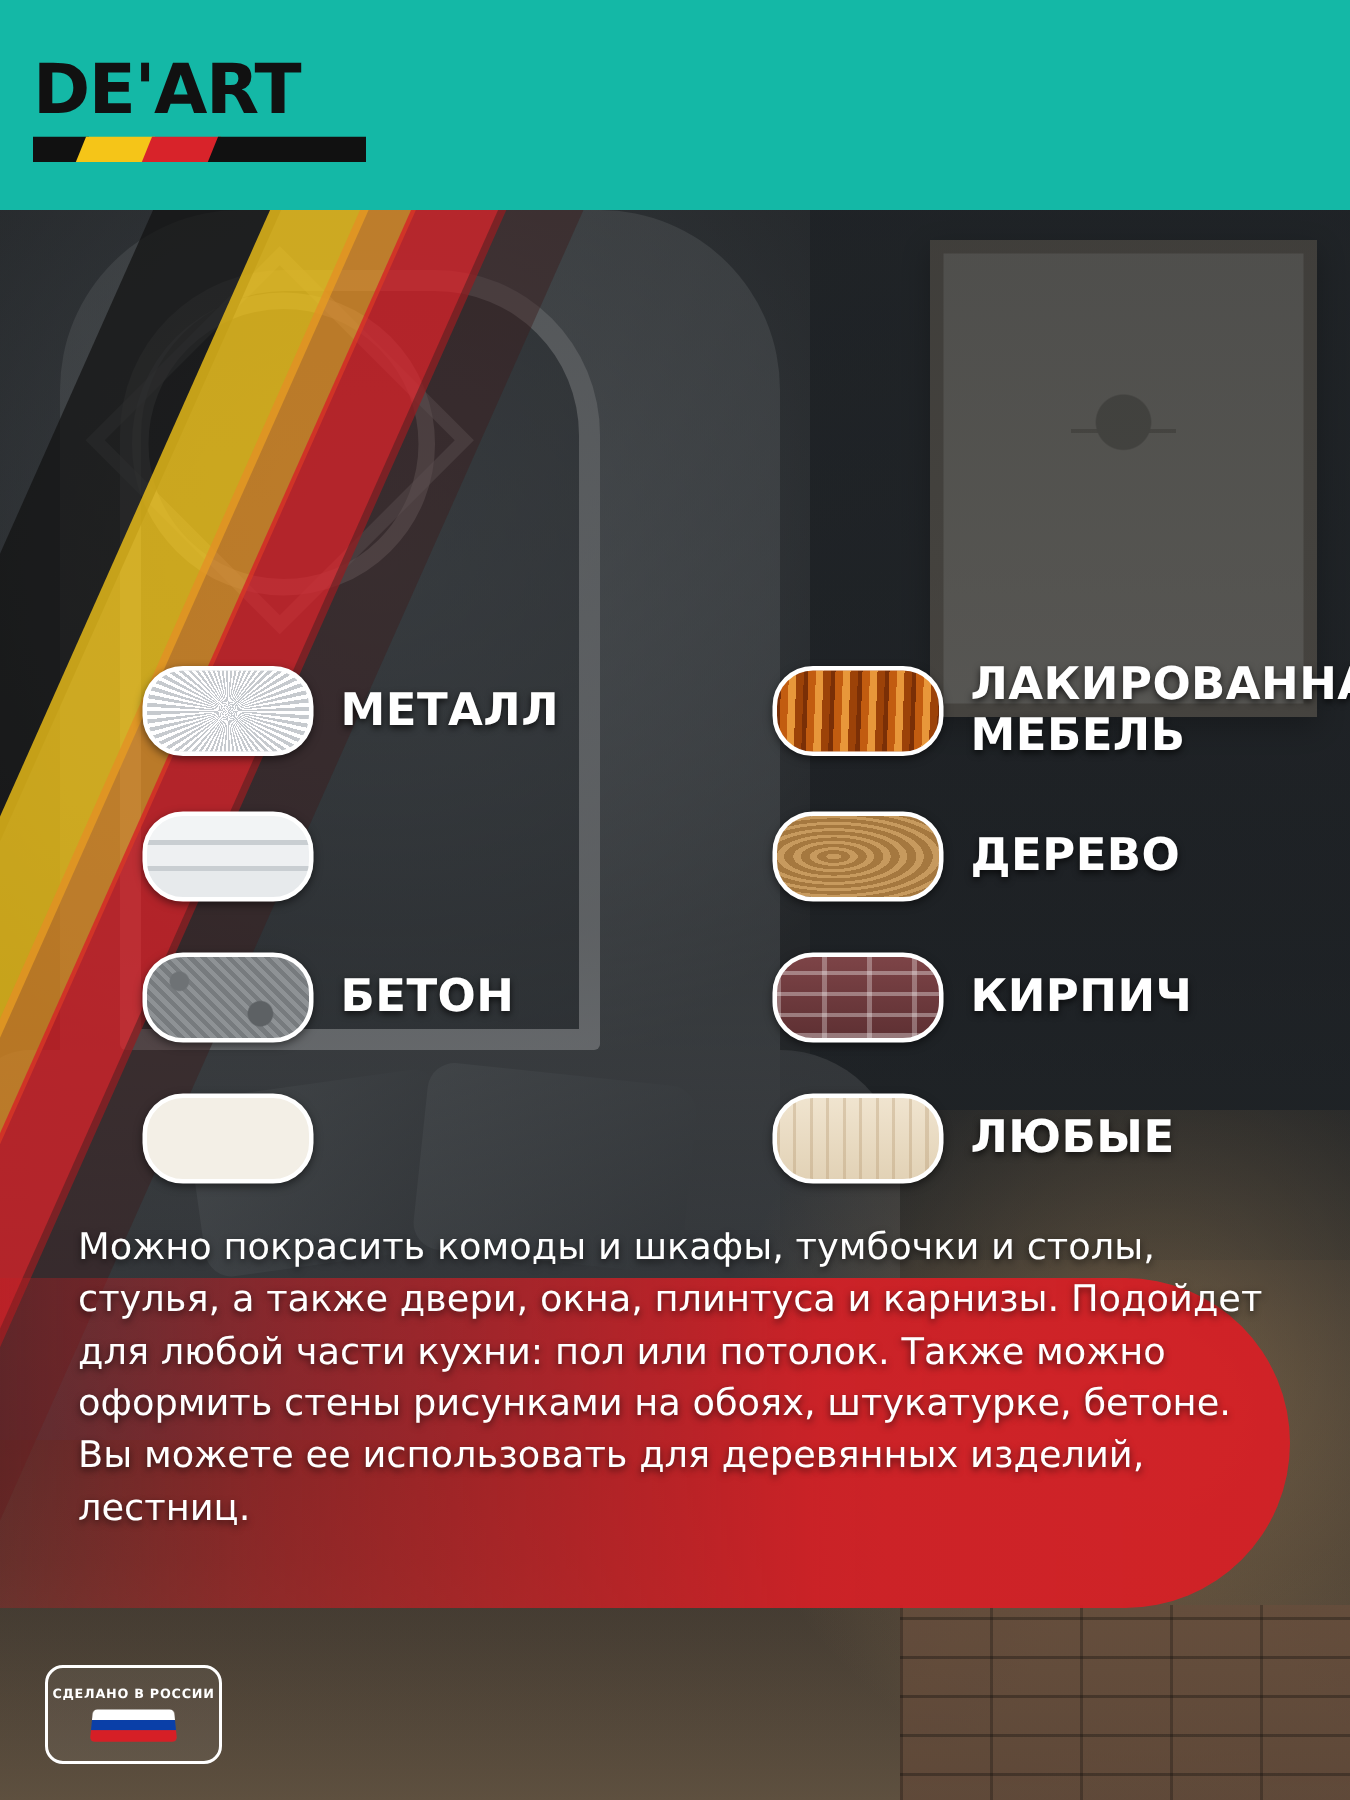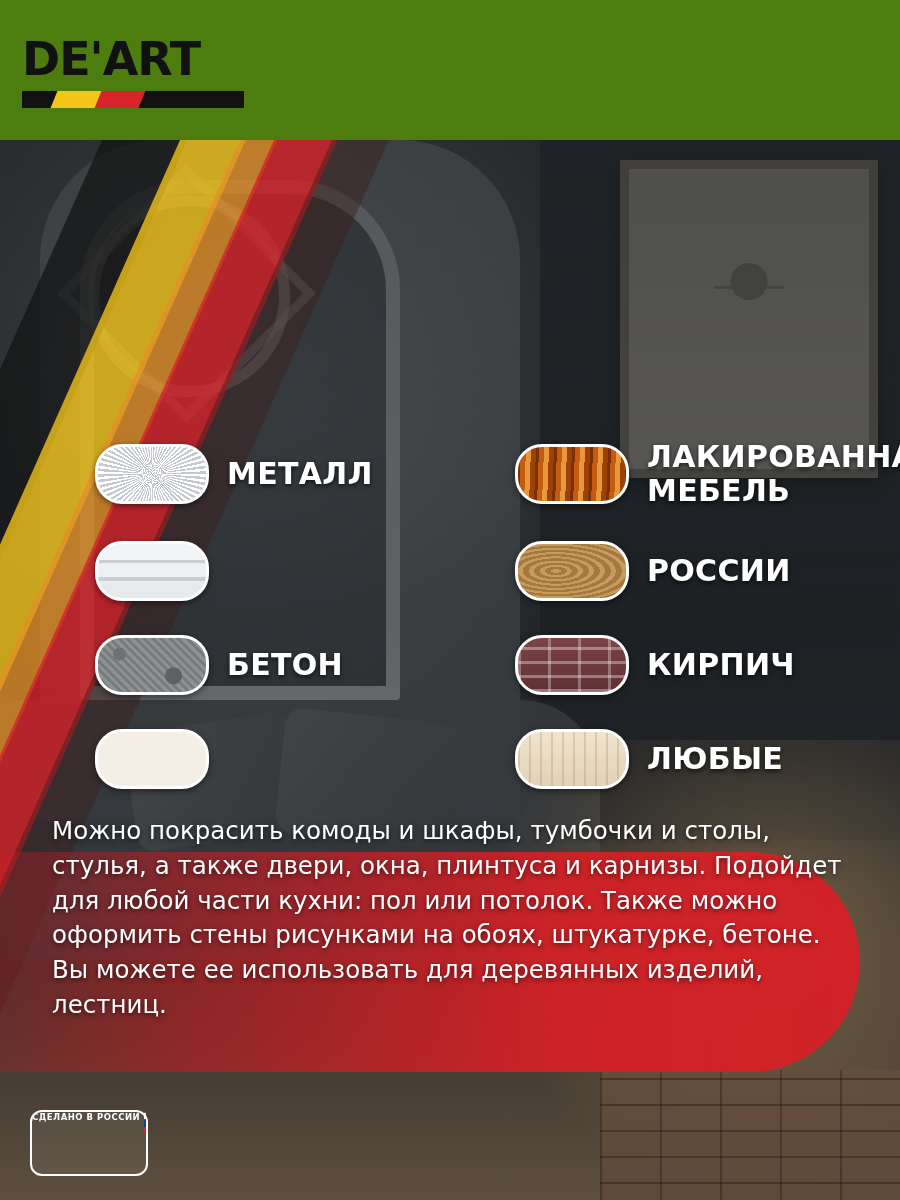--- a/index.html
+++ b/index.html
@@ -17,21 +17,21 @@
     overflow: hidden;
     background: #2b2e31;
   }
 
   
   .header {
     position: absolute;
     left: 0; top: 0;
     width: 900px;
     height: 140px;
-    background: #4d7c0f;
+    background: #14b8a6;
     display: flex;
     align-items: center;
     box-sizing: border-box;
     padding: 0 22px;
     z-index: 30;
   }
   .logo-block {
     width: 240px;
     flex: 0 0 240px;
     display: flex;
@@ -321,22 +321,22 @@
   
   .badge {
     position: absolute;
     left: 30px; top: 1110px;
     width: 114px; height: 62px;
     border: 2px solid #ffffff;
     border-radius: 12px;
     background: rgba(255,255,255,0.06);
     z-index: 25;
     display: flex;
-    flex-direction: row;
-    align-items: flex-start;
+    flex-direction: column;
+    align-items: center;
     justify-content: center;
     gap: 4px;
   }
   .badge-text {
     font-family: "DejaVu Sans", sans-serif;
     font-size: 8.5px;
     font-weight: bold;
     color: #ffffff;
     letter-spacing: .5px;
     white-space: nowrap;
@@ -400,21 +400,21 @@
       <span class="swatch sw-lacquer"></span>
       <span class="surface-label">ЛАКИРОВАННАЯ МЕБЕЛЬ</span>
     </div>
 
     <div class="surface">
       <span class="swatch sw-plastic"></span>
     </div>
 
     <div class="surface">
       <span class="swatch sw-wood"></span>
-      <span class="surface-label">РОССИИ</span>
+      <span class="surface-label">ДЕРЕВО</span>
     </div>
 
     <div class="surface">
       <span class="swatch sw-concrete"></span>
       <span class="surface-label">БЕТОН</span>
     </div>
 
     <div class="surface">
       <span class="swatch sw-brick"></span>
       <span class="surface-label">КИРПИЧ</span>

